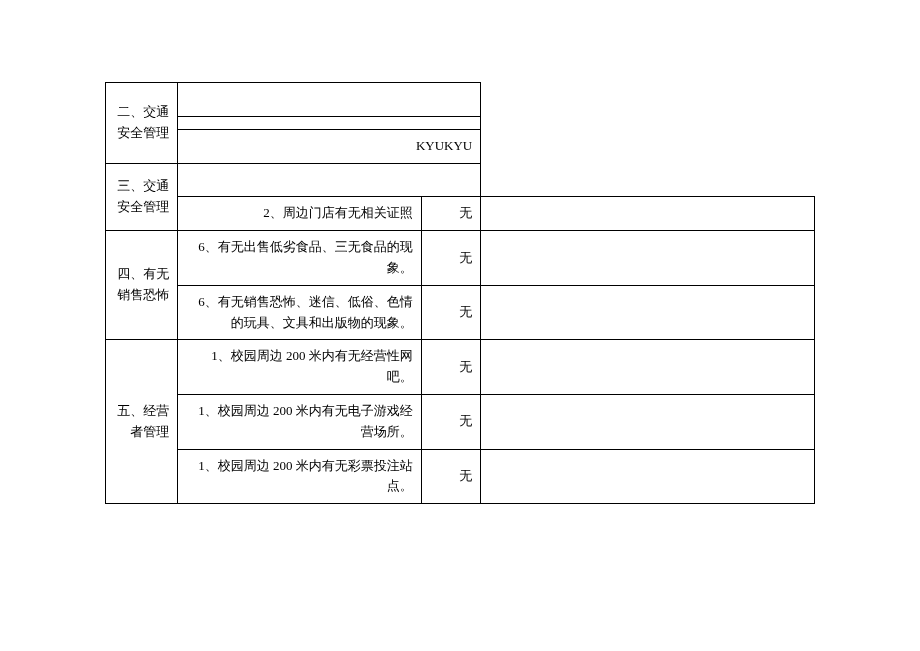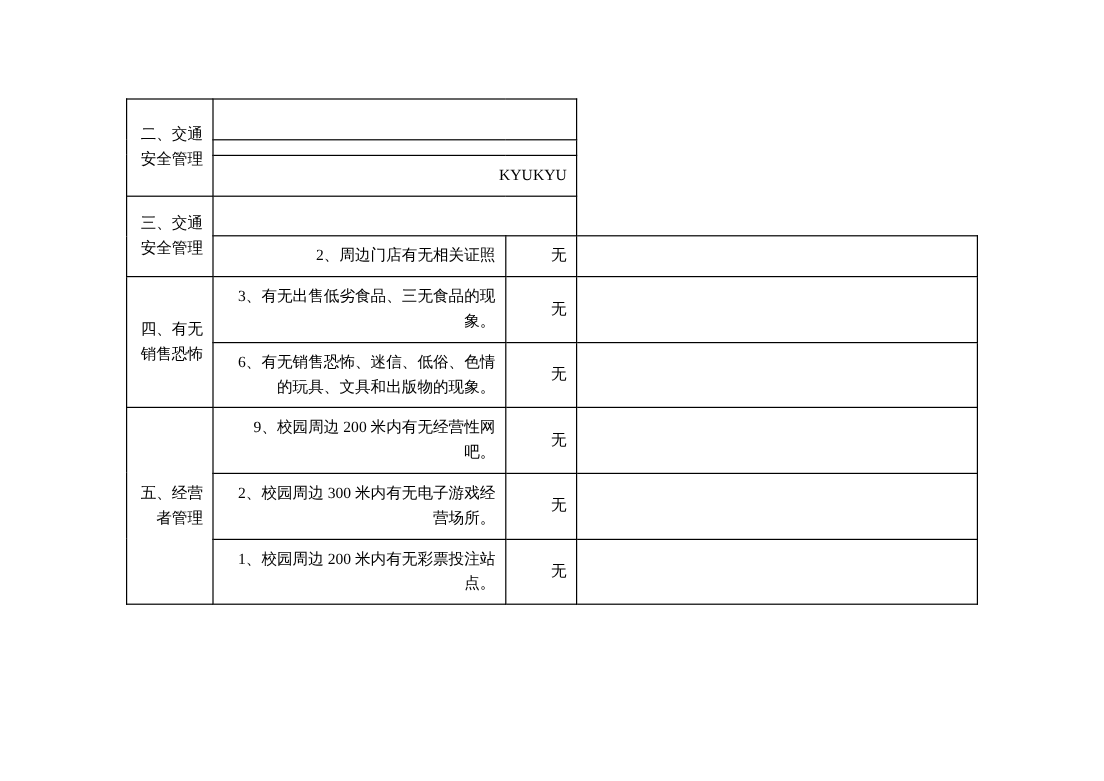--- a/index.html
+++ b/index.html
@@ -62,38 +62,38 @@
     <td class="upper-right" colspan="2">&nbsp;</td>
   </tr>
   <tr>
     <td class="col-item">2、周边门店有无相关证照</td>
     <td class="col-answer">无</td>
     <td class="col-remarks"></td>
   </tr>
 
   <tr>
     <td class="col-category" rowspan="2">四、有无销售恐怖</td>
-    <td class="col-item">3、有无出售低劣食品、三无食品的现象。</td>
+    <td class="col-item">6、有无出售低劣食品、三无食品的现象。</td>
     <td class="col-answer">无</td>
     <td class="col-remarks"></td>
   </tr>
   <tr>
     <td class="col-item">6、有无销售恐怖、迷信、低俗、色情的玩具、文具和出版物的现象。</td>
     <td class="col-answer">无</td>
     <td class="col-remarks"></td>
   </tr>
 
   <tr>
     <td class="col-category" rowspan="3">五、经营者管理</td>
-    <td class="col-item">9、校园周边 200 米内有无经营性网吧。</td>
+    <td class="col-item">1、校园周边 200 米内有无经营性网吧。</td>
     <td class="col-answer">无</td>
     <td class="col-remarks"></td>
   </tr>
   <tr>
-    <td class="col-item">2、校园周边 300 米内有无电子游戏经营场所。</td>
+    <td class="col-item">1、校园周边 200 米内有无电子游戏经营场所。</td>
     <td class="col-answer">无</td>
     <td class="col-remarks"></td>
   </tr>
   <tr>
     <td class="col-item">1、校园周边 200 米内有无彩票投注站点。</td>
     <td class="col-answer">无</td>
     <td class="col-remarks"></td>
   </tr>
 </tbody>
   </table>

